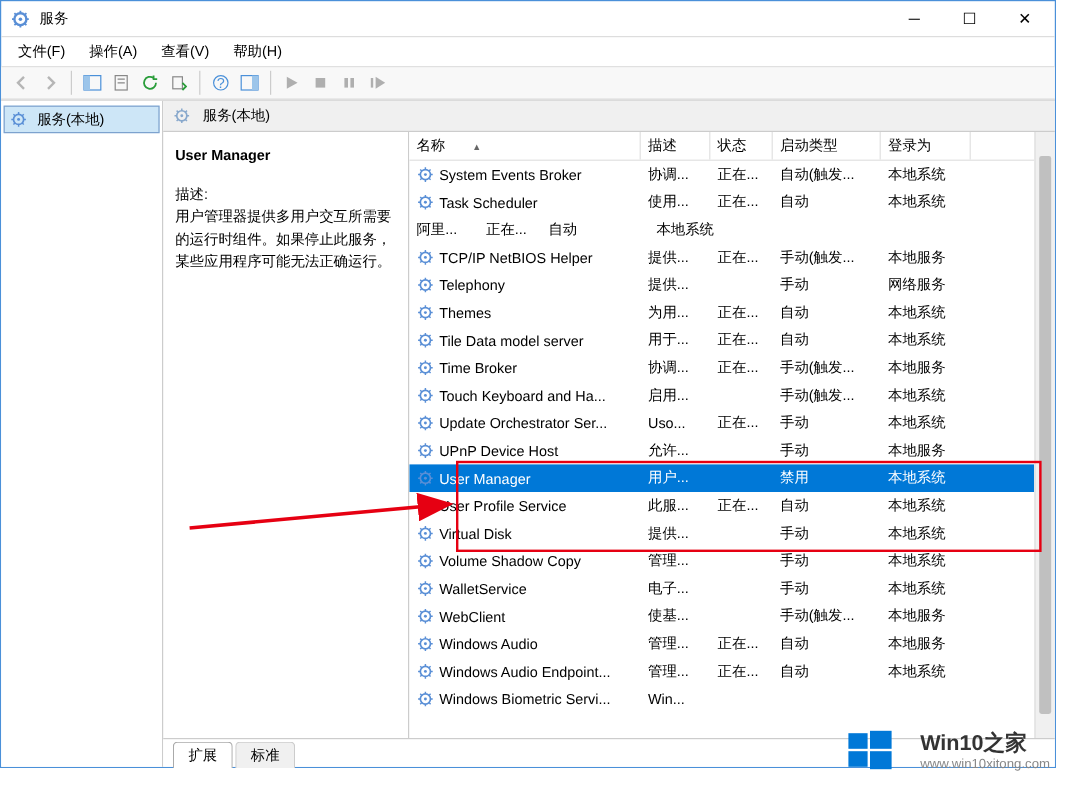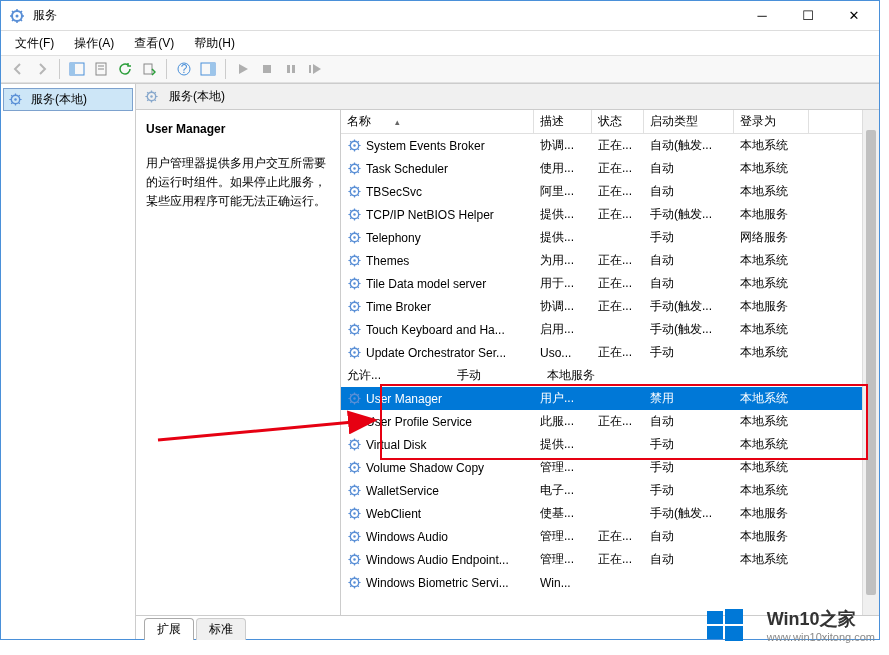--- a/index.html
+++ b/index.html
@@ -174,20 +174,21 @@
               <circle cx="8" cy="8" r="4.5" fill="none" stroke="#88a8cc" stroke-width="1.5"></circle>
               <circle cx="8" cy="8" r="1.3" fill="#88a8cc"></circle>
               <path d="M8 1.5v2M8 12.5v2M1.5 8h2M12.5 8h2M3.4 3.4l1.4 1.4M11.2 11.2l1.4 1.4M3.4 12.6l1.4-1.4M11.2 4.8l1.4-1.4" stroke="#88a8cc" stroke-width="1.3"></path>
             </svg></span>
         <span>服务(本地)</span>
       </div>
 
       <div class="right-body">
         <div class="detail-pane">
           <h3>User Manager</h3>
+          <div class="desc-label">描述:</div>
           <div class="desc-text">用户管理器提供多用户交互所需要的运行时组件。如果停止此服务，某些应用程序可能无法正确运行。</div>
         </div>
 
         <div class="list-pane">
           <div class="list-header">
             <div class="col col-name">
                 <span>名称</span>
                 <span class="sort-arrow">▴</span>
               </div>
             <div class="col col-desc">描述</div>
@@ -218,28 +219,20 @@
                       <path d="M8 1.5v2M8 12.5v2M1.5 8h2M12.5 8h2M3.4 3.4l1.4 1.4M11.2 11.2l1.4 1.4M3.4 12.6l1.4-1.4M11.2 4.8l1.4-1.4" stroke="#5a8fd6" stroke-width="1.3"></path>
                     </svg></span>
                   <span>Task Scheduler</span>
                 </div>
                 <div class="cell col-desc">使用...</div>
                 <div class="cell col-status">正在...</div>
                 <div class="cell col-start">自动</div>
                 <div class="cell col-logon">本地系统</div>
               </div>
               <div class="row">
-                <div class="cell col-name">
-                  <span class="gear"><svg width="15" height="15" viewBox="0 0 16 16">
-                      <circle cx="8" cy="8" r="4.5" fill="none" stroke="#5a8fd6" stroke-width="1.5"></circle>
-                      <circle cx="8" cy="8" r="1.3" fill="#5a8fd6"></circle>
-                      <path d="M8 1.5v2M8 12.5v2M1.5 8h2M12.5 8h2M3.4 3.4l1.4 1.4M11.2 11.2l1.4 1.4M3.4 12.6l1.4-1.4M11.2 4.8l1.4-1.4" stroke="#5a8fd6" stroke-width="1.3"></path>
-                    </svg></span>
-                  <span>TBSecSvc</span>
-                </div>
                 <div class="cell col-desc">阿里...</div>
                 <div class="cell col-status">正在...</div>
                 <div class="cell col-start">自动</div>
                 <div class="cell col-logon">本地系统</div>
               </div>
               <div class="row">
                 <div class="cell col-name">
                   <span class="gear"><svg width="15" height="15" viewBox="0 0 16 16">
                       <circle cx="8" cy="8" r="4.5" fill="none" stroke="#5a8fd6" stroke-width="1.5"></circle>
                       <circle cx="8" cy="8" r="1.3" fill="#5a8fd6"></circle>
@@ -330,20 +323,28 @@
                       <path d="M8 1.5v2M8 12.5v2M1.5 8h2M12.5 8h2M3.4 3.4l1.4 1.4M11.2 11.2l1.4 1.4M3.4 12.6l1.4-1.4M11.2 4.8l1.4-1.4" stroke="#5a8fd6" stroke-width="1.3"></path>
                     </svg></span>
                   <span>Update Orchestrator Ser...</span>
                 </div>
                 <div class="cell col-desc">Uso...</div>
                 <div class="cell col-status">正在...</div>
                 <div class="cell col-start">手动</div>
                 <div class="cell col-logon">本地系统</div>
               </div>
               <div class="row">
+                <div class="cell col-name">
+                  <span class="gear"><svg width="15" height="15" viewBox="0 0 16 16">
+                      <circle cx="8" cy="8" r="4.5" fill="none" stroke="#5a8fd6" stroke-width="1.5"></circle>
+                      <circle cx="8" cy="8" r="1.3" fill="#5a8fd6"></circle>
+                      <path d="M8 1.5v2M8 12.5v2M1.5 8h2M12.5 8h2M3.4 3.4l1.4 1.4M11.2 11.2l1.4 1.4M3.4 12.6l1.4-1.4M11.2 4.8l1.4-1.4" stroke="#5a8fd6" stroke-width="1.3"></path>
+                    </svg></span>
+                  <span>UPnP Device Host</span>
+                </div>
                 <div class="cell col-desc">允许...</div>
                 <div class="cell col-status"></div>
                 <div class="cell col-start">手动</div>
                 <div class="cell col-logon">本地服务</div>
               </div>
               <div class="row selected">
                 <div class="cell col-name">
                   <span class="gear"><svg width="15" height="15" viewBox="0 0 16 16">
                       <circle cx="8" cy="8" r="4.5" fill="none" stroke="#5a8fd6" stroke-width="1.5"></circle>
                       <circle cx="8" cy="8" r="1.3" fill="#5a8fd6"></circle>

